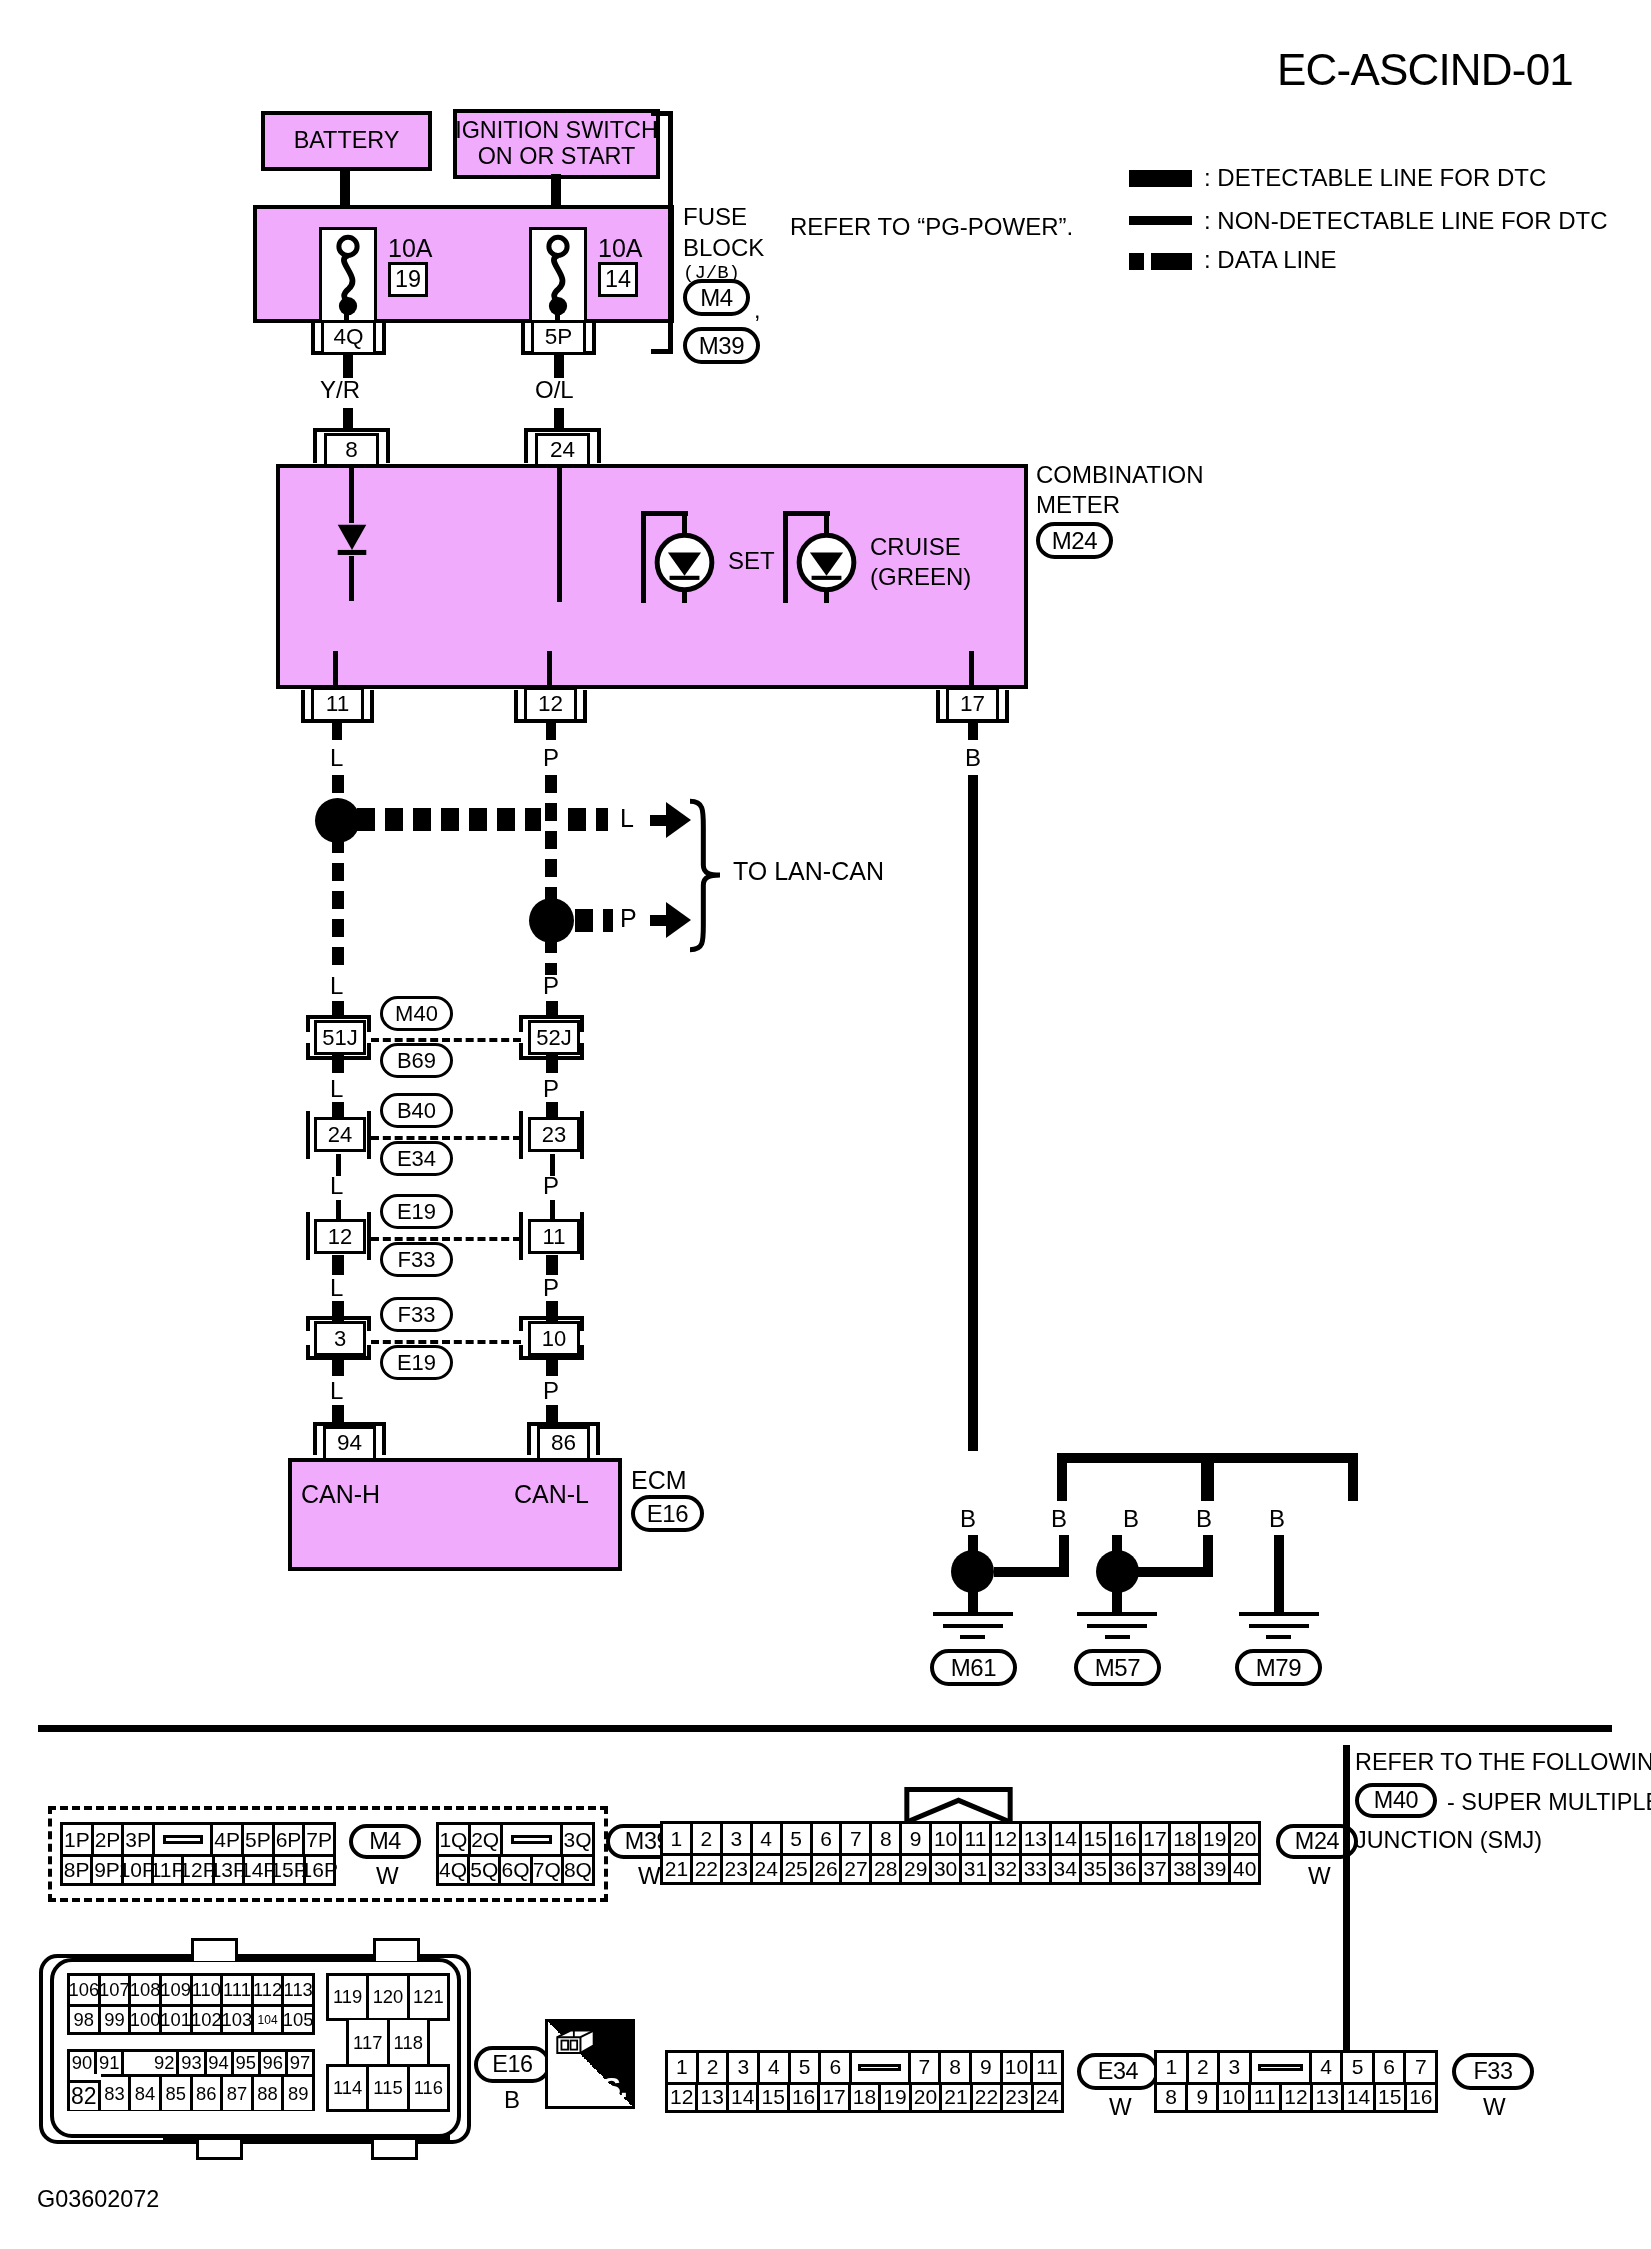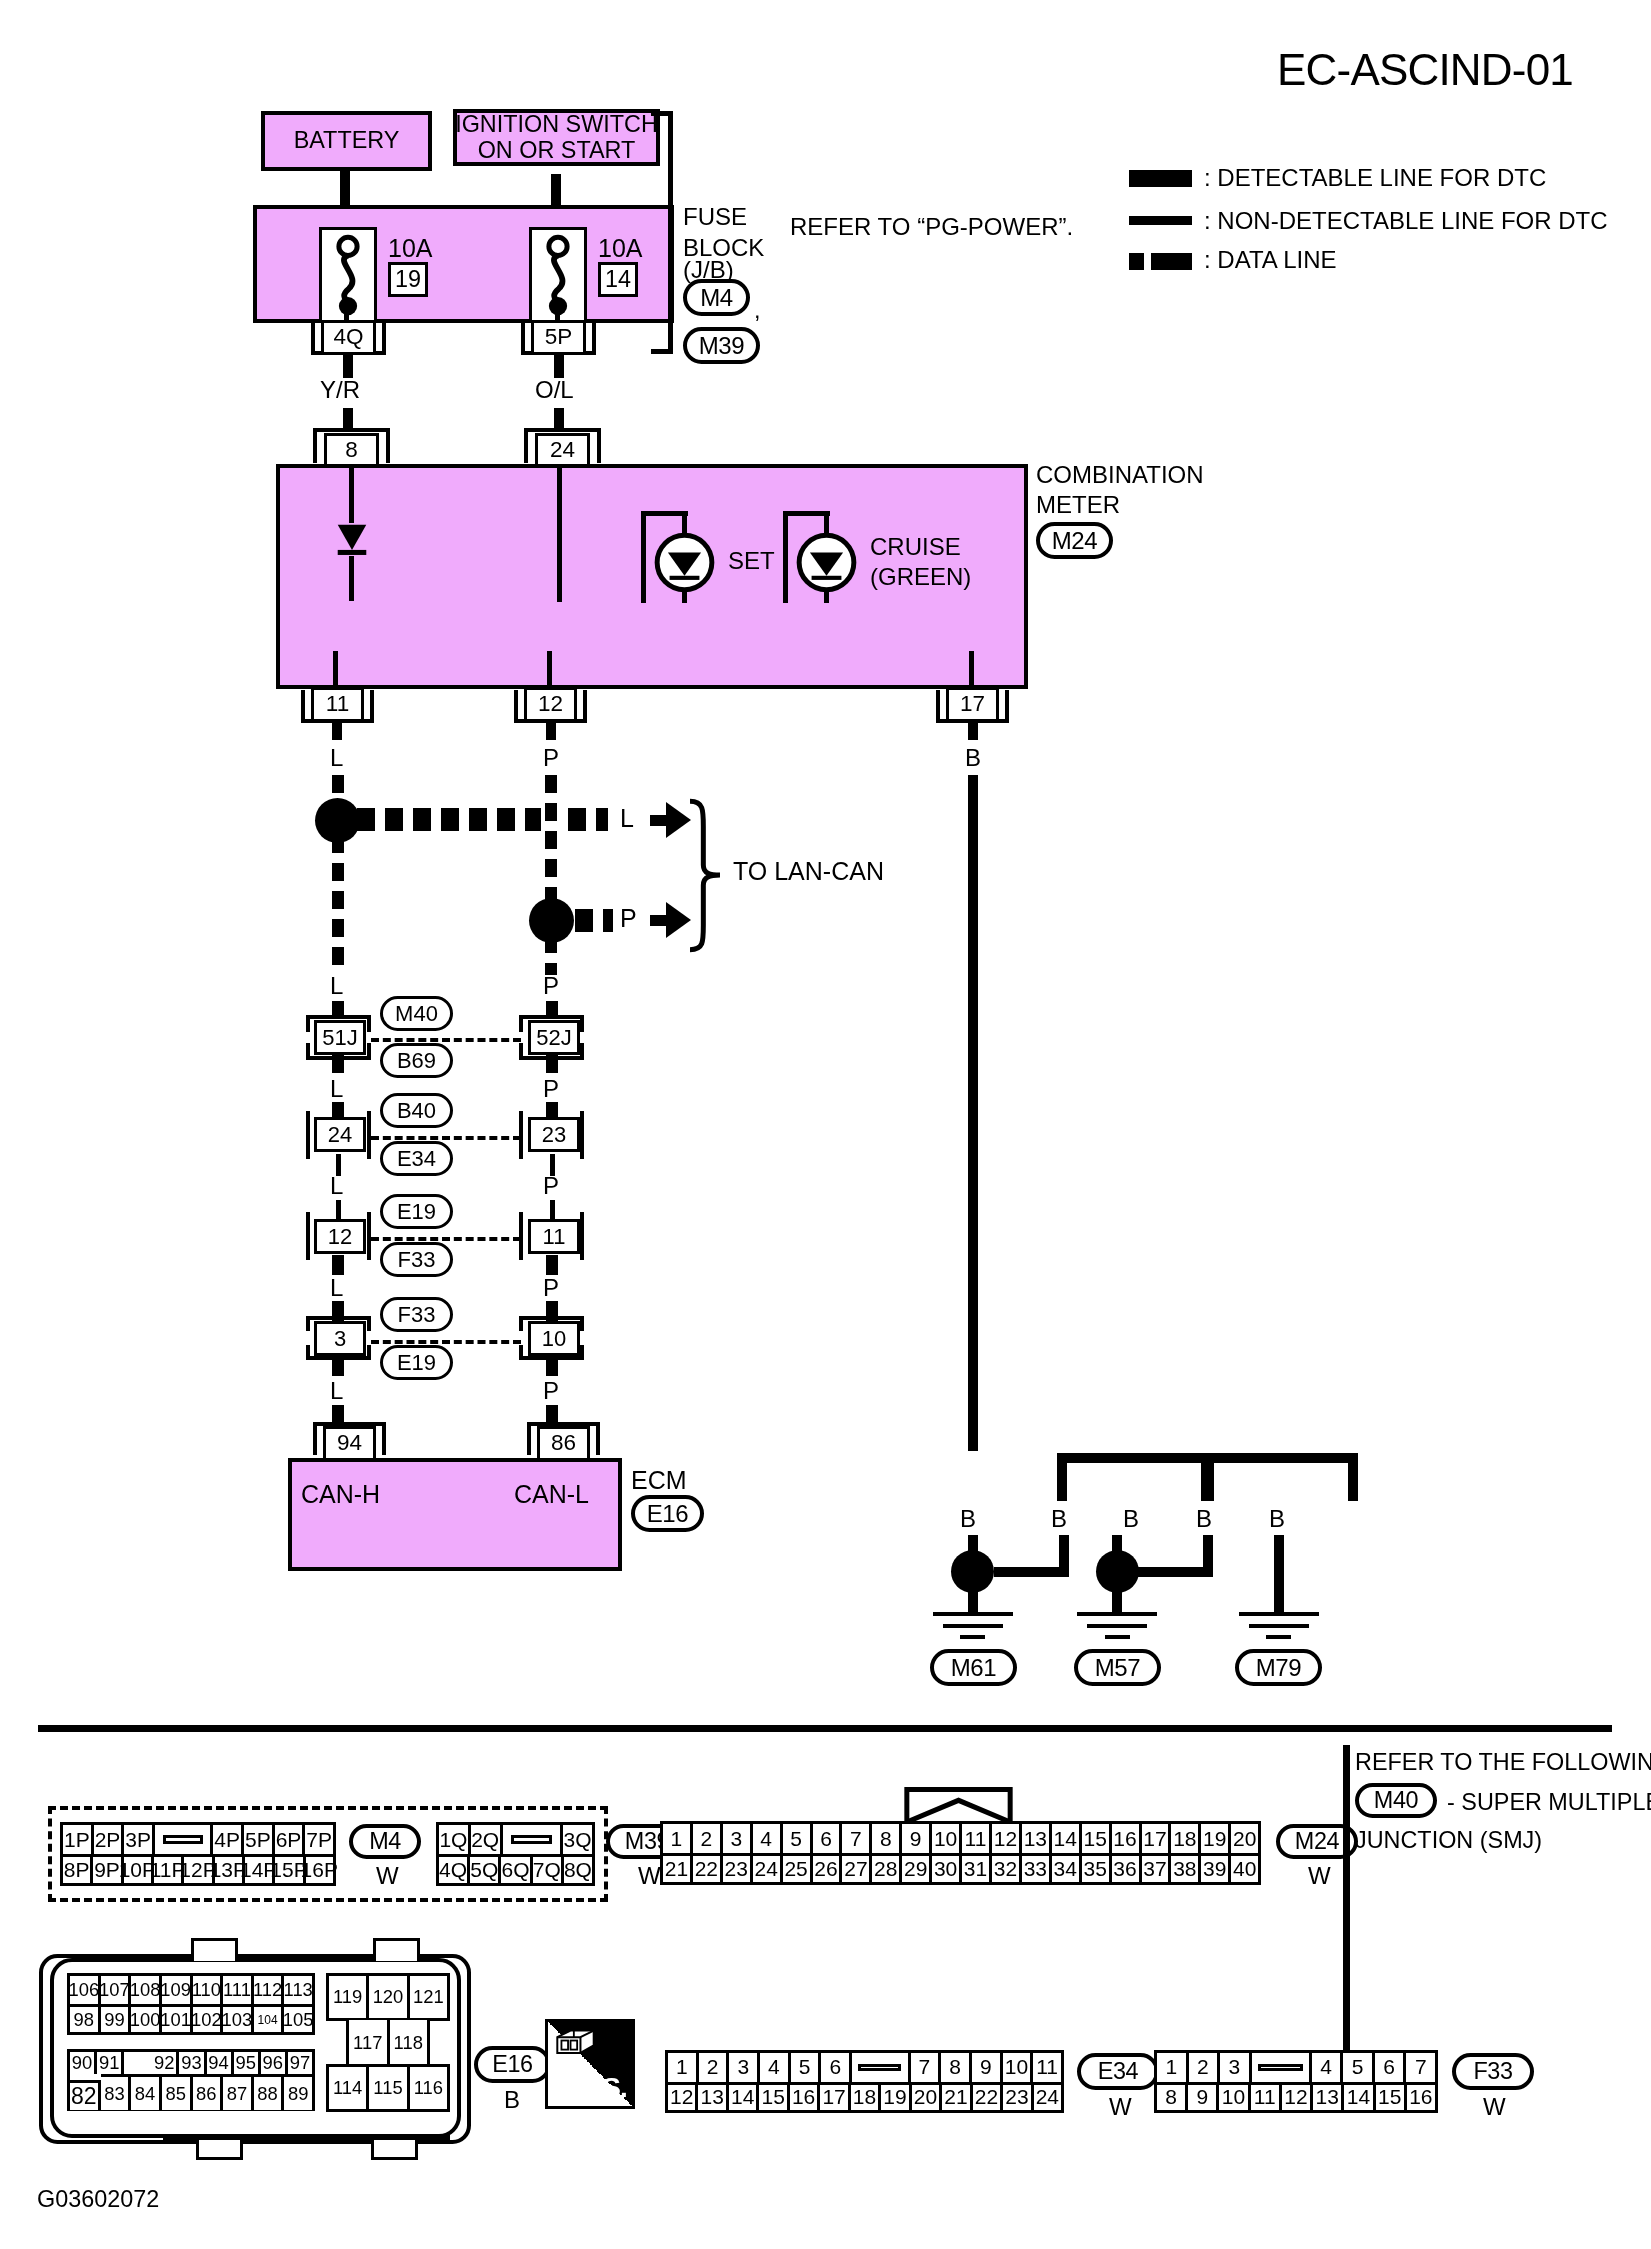--- a/index.html
+++ b/index.html
@@ -188,21 +188,21 @@
 
     <div class="legend-data" style="left:1129px;top:253px;width:63px;height:16.7px;"></div>
     <div class="txt" style="left:1204px;top:248px;font-size:24px;">: DATA LINE</div>
   </div>
 
   <div class="box ctr" style="left:261px;top:111px;width:171px;height:60px;">
     <span class="txt" style="position:static;font-size:23.4px;">BATTERY</span>
   </div>
   <div class="w-thick" style="left:340px;top:171px;width:10px;height:47px;"></div>
 
-  <div class="box" style="left:453px;top:109px;width:207px;height:57px;display:flex;flex-direction:column;align-items:center;justify-content:center;">
+  <div class="box" style="left:453px;top:109px;width:207px;height:70px;display:flex;flex-direction:column;align-items:center;justify-content:center;">
     <span class="txt" style="position:static;font-size:23.4px;">IGNITION SWITCH</span>
     <span class="txt" style="position:static;font-size:23.4px;margin-top:2.5px;">ON OR START</span>
   </div>
   <div class="w-thick" style="left:551px;top:174px;width:10px;height:44px;"></div>
 
   <div class="box" style="left:253px;top:205px;width:421px;height:118px;"></div>
 
   <div class="fusecell" style="left:319px;top:227px;width:58px;height:96px;"></div>
   <svg class="abs" style="left:319px;top:227px;width:58px;height:96px;" viewBox="0 0 70 115">
     <circle cx="35" cy="23" r="11" fill="#fff" stroke="#000" stroke-width="6"></circle>
@@ -223,21 +223,21 @@
   <div class="txt" style="left:598px;top:236px;font-size:25px;">10A</div>
   <div class="boxthin ctr" style="left:598px;top:262px;width:40px;height:35px;">
     <span class="txt" style="position:static;font-size:23.4px;">14</span>
   </div>
 
   <div class="vline" style="left:344px;top:307px;width:5px;height:18.4px;"></div>
   <div class="vline" style="left:555px;top:307px;width:5px;height:18.4px;"></div>
 
   <div class="txt" style="left:683px;top:205px;font-size:24px;">FUSE</div>
   <div class="txt" style="left:683px;top:236px;font-size:24px;">BLOCK</div>
-  <div class="txt" style="left:683px;top:258px;font-size:24px;">(J/B)</div>
+  <div class="txt" style="left:683px;top:264px;font-size:19px;font-family:Liberation Mono, monospace;">(J/B)</div>
   <div class="oval" style="left:683px;top:279px;width:67px;height:37px;">
     <span class="txt" style="position:static;">M4</span>
   </div>
   <div class="txt" style="left:754px;top:299px;font-size:23.4px;">,</div>
   <div class="oval" style="left:683px;top:327px;width:77px;height:37px;">
     <span class="txt" style="position:static;">M39</span>
   </div>
 
   <div class="vline" style="left:668px;top:111px;width:5px;height:243px;"></div>
   <div class="hline" style="left:651px;top:111px;width:22px;height:5px;"></div>

